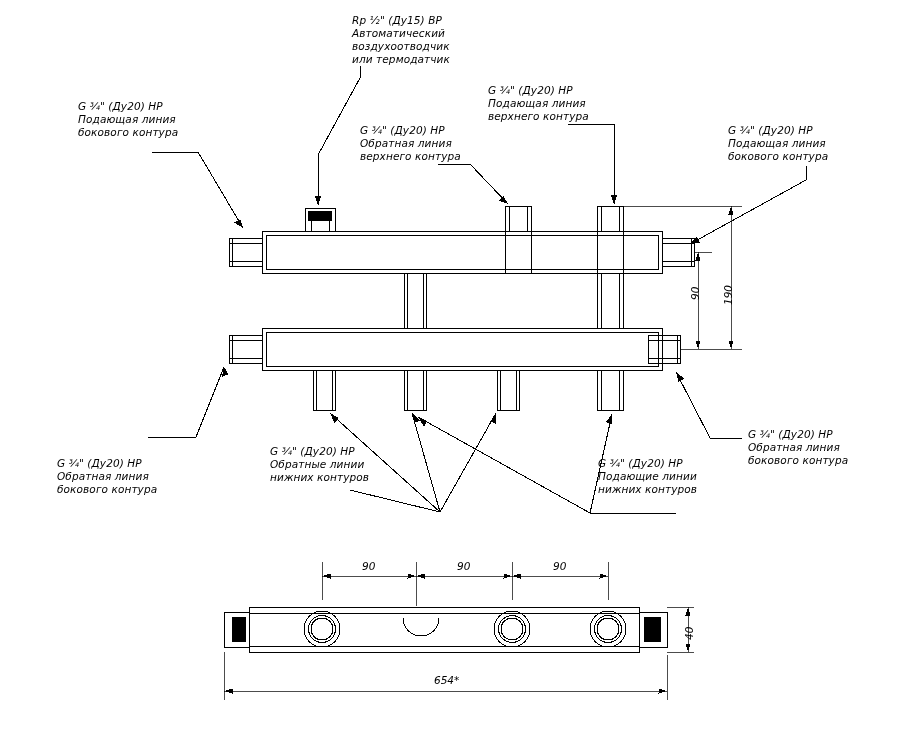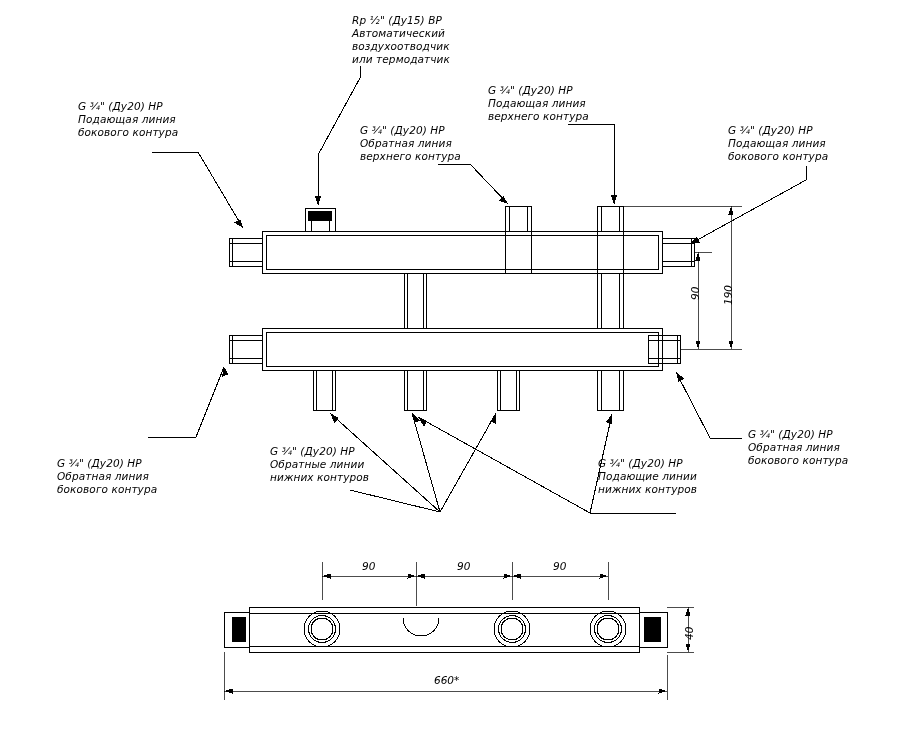--- a/index.html
+++ b/index.html
@@ -223,15 +223,15 @@
   <div class="lbl" style="left:748px;top:428px;">G ¾" (Ду20) НР
 Обратная линия
 бокового контура</div>
 
   <div class="dim vert" style="left:689px;top:300px;">90</div>
   <div class="dim vert" style="left:722px;top:305px;">190</div>
   <div class="dim" style="left:362px;top:560px;">90</div>
   <div class="dim" style="left:457px;top:560px;">90</div>
   <div class="dim" style="left:553px;top:560px;">90</div>
   <div class="dim vert" style="left:683px;top:640px;">40</div>
-  <div class="dim" style="left:434px;top:674px;">660*</div>
+  <div class="dim" style="left:434px;top:674px;">654*</div>
 
 </div>
 
 </body></html>

